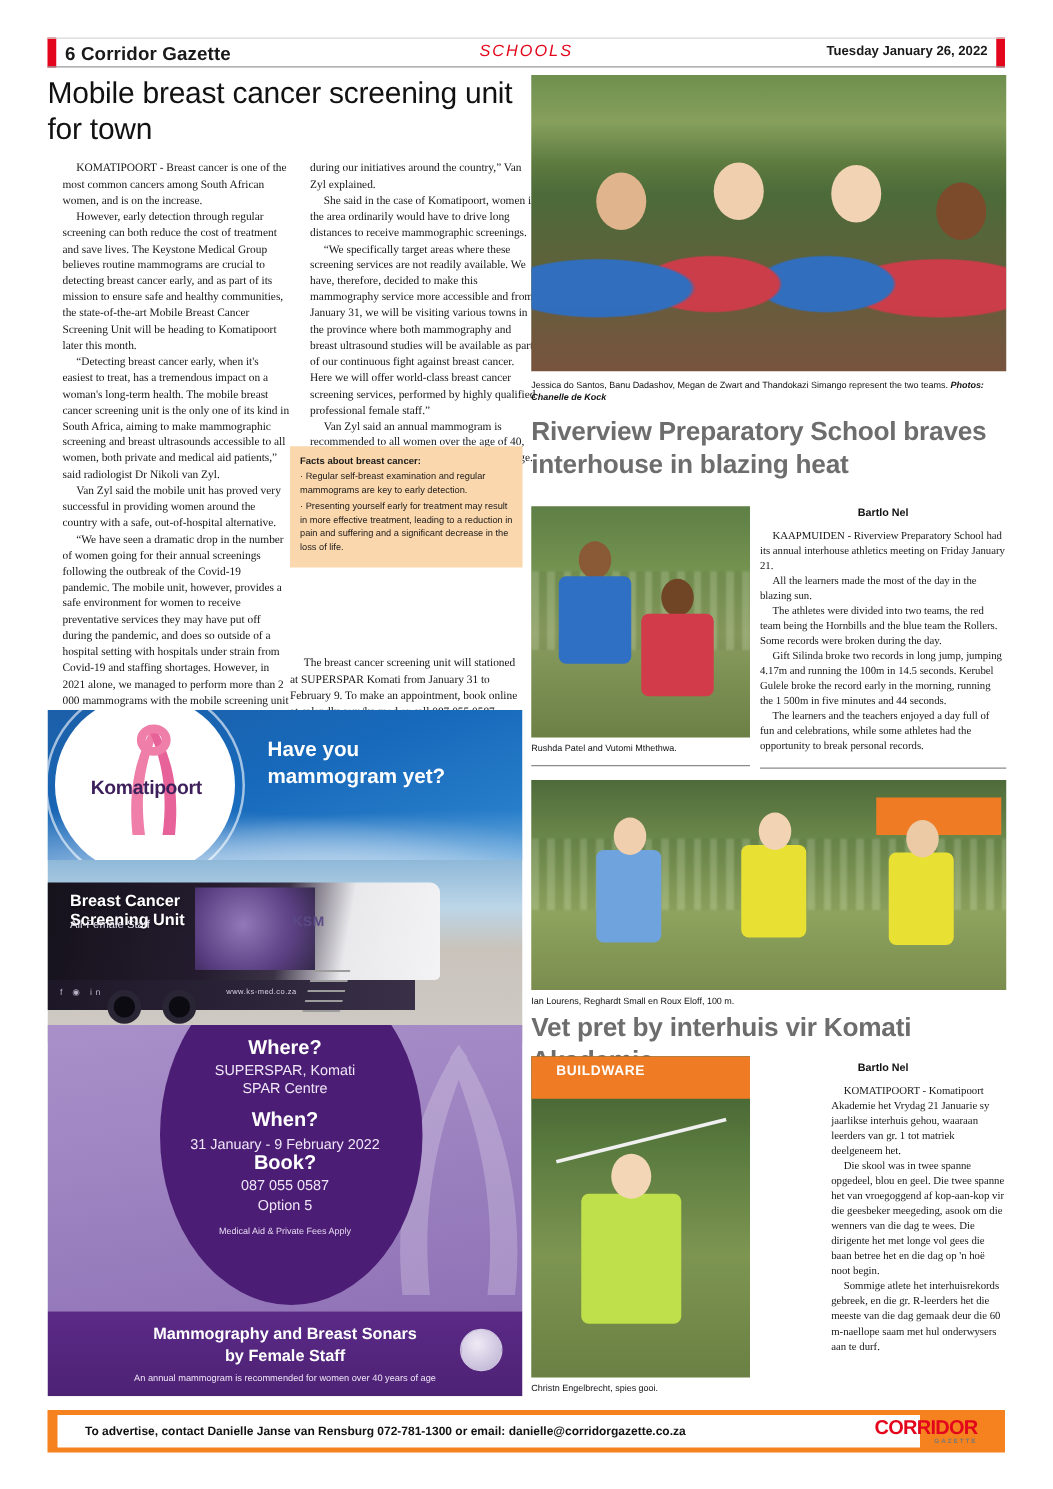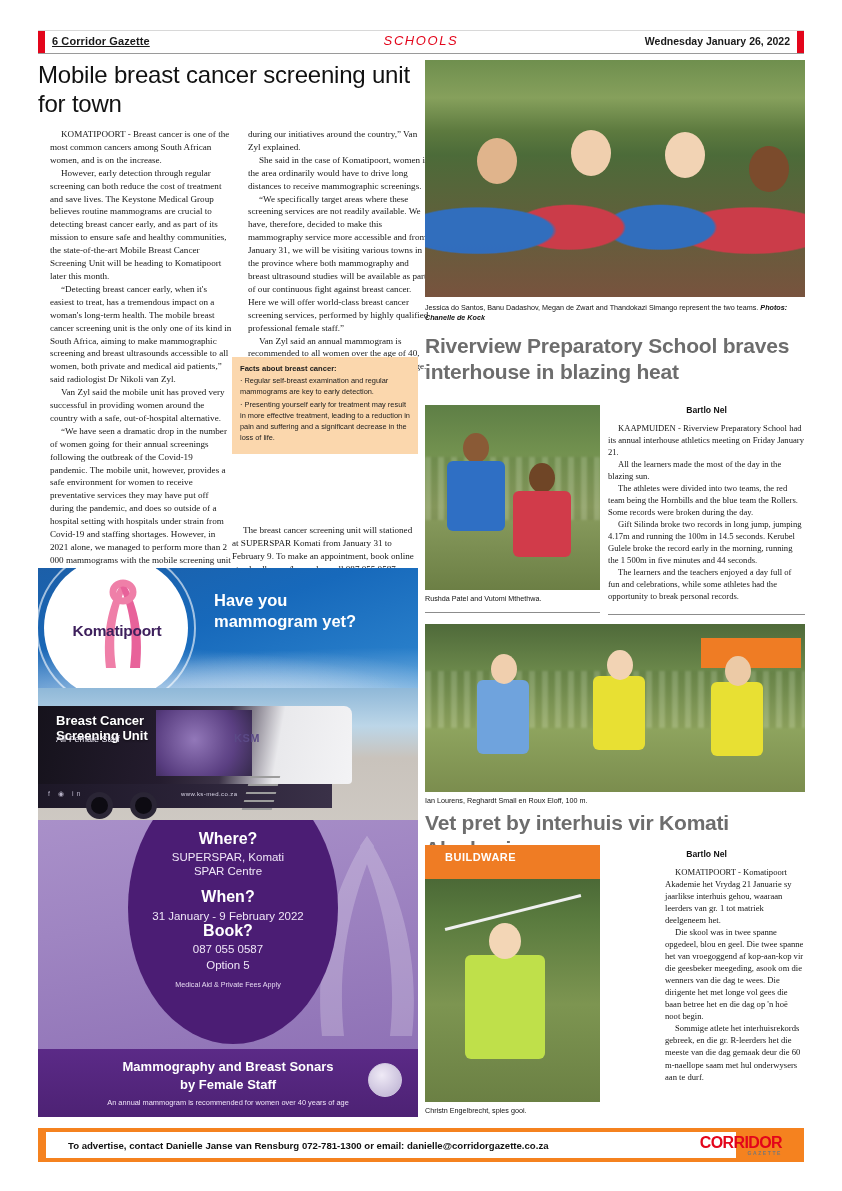--- a/index.html
+++ b/index.html
@@ -21,21 +21,21 @@
   }
   .mast-tab-left {
     position: absolute; left: 38px; top: 30px; width: 7px; height: 24px; background: #e3051b;
   }
   .mast-tab-right {
     position: absolute; left: 797px; top: 30px; width: 7px; height: 24px; background: #e3051b;
   }
   .mast-left {
     position: absolute; left: 52px; top: 35px;
     font-family: "Liberation Sans", sans-serif;
-    font-size: 11px; font-weight: bold; color: #1a1a1a; letter-spacing: .1px; text-decoration: underline;
+    font-size: 15px; font-weight: bold; color: #1a1a1a; letter-spacing: .1px;
   }
   .mast-center {
     position: absolute; left: 0; top: 33px; width: 842px; text-align: center;
     font-family: "Liberation Sans", sans-serif;
     font-size: 13px; color: #e3051b; letter-spacing: 1.6px; font-style: italic;
   }
   .mast-right {
     position: absolute; right: 52px; top: 35px;
     font-family: "Liberation Sans", sans-serif;
     font-size: 10.5px; font-weight: bold; color: #1a1a1a;
@@ -285,21 +285,21 @@
 </head>
 <body>
 
 <div class="page">
 
   <div class="mast-tab-left"></div>
   <div class="mast-tab-right"></div>
   <div class="masthead"></div>
   <div class="mast-left">6 Corridor Gazette</div>
   <div class="mast-center">SCHOOLS</div>
-  <div class="mast-right">Wednesday January 26, 2022</div>
+  <div class="mast-right">Tuesday January 26, 2022</div>
 
   <h1 class="headline-main">Mobile breast cancer screening unit for town</h1>
 
   <div class="body-cols">
     <p>KOMATIPOORT - Breast cancer is one of the most common cancers among South African women, and is on the increase.</p>
     <p>However, early detection through regular screening can both reduce the cost of treatment and save lives. The Keystone Medical Group believes routine mammograms are crucial to detecting breast cancer early, and as part of its mission to ensure safe and healthy communities, the state-of-the-art Mobile Breast Cancer Screening Unit will be heading to Komatipoort later this month.</p>
     <p>“Detecting breast cancer early, when it's easiest to treat, has a tremendous impact on a woman's long-term health. The mobile breast cancer screening unit is the only one of its kind in South Africa, aiming to make mammographic screening and breast ultrasounds accessible to all women, both private and medical aid patients,” said radiologist Dr Nikoli van Zyl.</p>
     <p>Van Zyl said the mobile unit has proved very successful in providing women around the country with a safe, out-of-hospital alternative.</p>
     <p>“We have seen a dramatic drop in the number of women going for their annual screenings following the outbreak of the Covid-19 pandemic. The mobile unit, however, provides a safe environment for women to receive preventative services they may have put off during the pandemic, and does so outside of a hospital setting with hospitals under strain from Covid-19 and staffing shortages. However, in 2021 alone, we managed to perform more than 2 000 mammograms with the mobile screening unit during our initiatives around the country,” Van Zyl explained.</p>
     <p>She said in the case of Komatipoort, women in the area ordinarily would have to drive long distances to receive mammographic screenings.</p>

